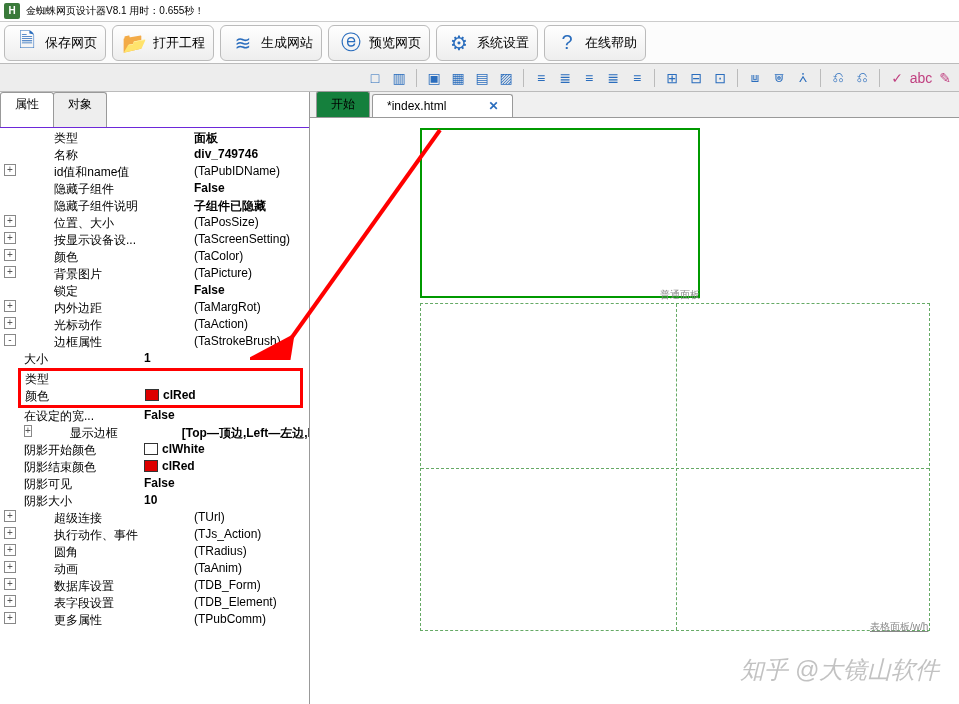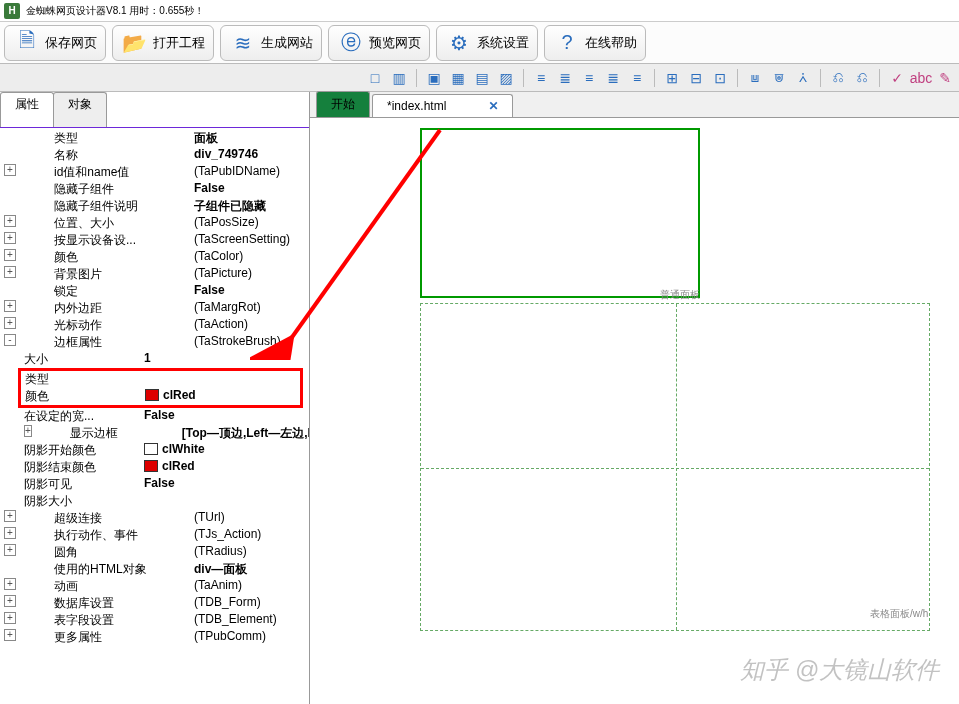--- a/index.html
+++ b/index.html
@@ -231,42 +231,38 @@
           <span class="colorbox" style="background:#d00;"></span>
           <span>clRed</span>
         </span>
       </div>
       <div class="prow indent2">
         <span class="pname">阴影可见</span>
         <span class="pval">False</span>
       </div>
       <div class="prow indent2">
         <span class="pname">阴影大小</span>
+        <span class="pval">10</span>
       </div>
 
       <div id="props-after">
           <div class="prow">
             <span class="exp">+</span>
             <span class="pname">超级连接</span>
             <span class="pval normal">(TUrl)</span>
           </div>
           <div class="prow">
             <span class="exp">+</span>
             <span class="pname">执行动作、事件</span>
             <span class="pval normal">(TJs_Action)</span>
           </div>
           <div class="prow">
             <span class="exp">+</span>
             <span class="pname">圆角</span>
             <span class="pval normal">(TRadius)</span>
-          </div>
-          <div class="prow">
-            <span class="noexp"></span>
-            <span class="pname">使用的HTML对象</span>
-            <span class="pval">div—面板</span>
           </div>
           <div class="prow">
             <span class="exp">+</span>
             <span class="pname">动画</span>
             <span class="pval normal">(TaAnim)</span>
           </div>
           <div class="prow">
             <span class="exp">+</span>
             <span class="pname">数据库设置</span>
             <span class="pval normal">(TDB_Form)</span>
@@ -294,21 +290,21 @@
       </div>
     </div>
     <div class="canvas">
       <div class="panel-box sel" style="left:110px; top:10px; width:280px; height:170px;"></div>
       <span class="panel-label" style="left:350px; top:170px;">普通面板</span>
 
       <div class="grid-box" style="left:110px; top:185px; width:510px; height:328px;">
         <div class="vline" style="left:255px;"></div>
         <div class="hline" style="top:164px;"></div>
       </div>
-      <span class="panel-label" style="left:560px; top:489px;">表格面板/w/h</span>
+      <span class="panel-label" style="left:560px; top:502px;text-decoration:underline;">表格面板/w/h</span>
     </div>
   </div>
 </div>
 
 <svg class="arrow-svg">
   <defs>
       <marker id="ah" markerWidth="12" markerHeight="12" refX="2" refY="6" orient="auto">
         <path d="M12,0 L0,6 L12,12 Z" fill="red"></path>
       </marker>
     </defs>

